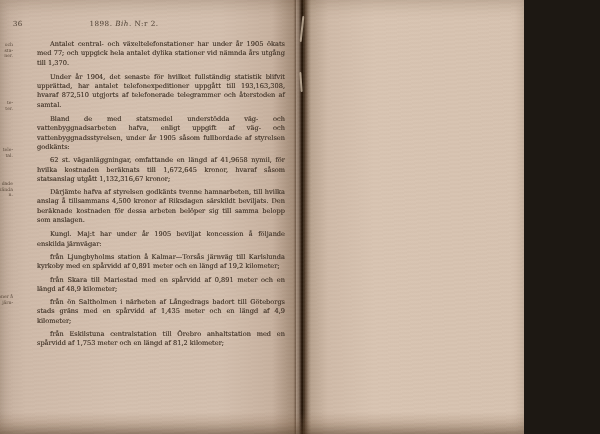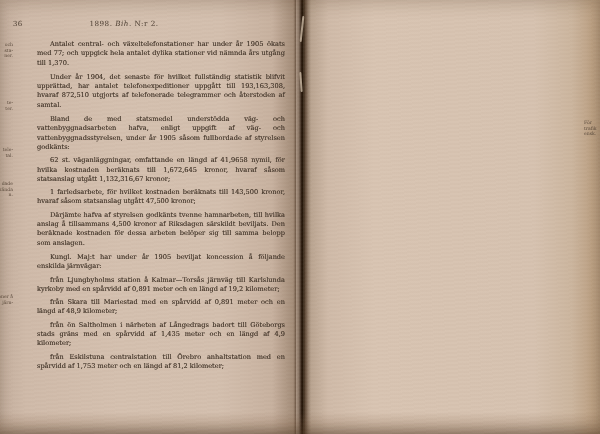--- a/index.html
+++ b/index.html
@@ -1,16 +1,16 @@
 <!DOCTYPE html>
 <html><head>
 <meta charset="utf-8">
 <style>
   html,body{margin:0;padding:0;background:#1d1813;}
-  .book{position:relative;width:600px;height:434px;overflow:hidden;
+  .book{position:relative;width:524px;height:434px;overflow:hidden;
         font-family:"DejaVu Serif", serif;color:#4a3c30;
         background:#cdb8a6;}
   .page{position:absolute;top:0;height:434px;}
   .page-left{left:0;width:296px;
     background:linear-gradient(90deg,#c3ae9d 0px,#cfbaa9 26px,#d4c0af 120px,#d3bfae 220px,#c7b19f 272px,#a28b77 294px,#7a6350 296px);}
   .page-right{left:304px;width:296px;
     background:linear-gradient(90deg,#7a6350 0px,#b5a08c 4px,#cfbaa8 24px,#d8c4b2 70px,#d6c2b0 230px,#cbb59e 268px,#bba083 288px,#b2977a 296px);}
   .gutter{position:absolute;left:293px;top:0;width:18px;height:434px;
     background:linear-gradient(90deg,rgba(58,38,22,0) 0%,rgba(58,38,22,.45) 32%,#2a1a0e 48%,#241608 54%,rgba(58,38,22,.5) 68%,rgba(58,38,22,0) 100%);}
   .thread{position:absolute;width:2px;background:#cdbba6;border-radius:1px;opacity:.8;}
@@ -48,21 +48,20 @@
     <div class="running-head" style="left:124px">
       <span>1898.</span>
       <i>Bih.</i>
       <span>N:r 2.</span>
     </div>
     <div class="textblock lt">
         <p class="para">Antalet central- och växeltelefonstationer har under år 1905 ökats med 77; och uppgick hela antalet dylika stationer vid nämnda års utgång till 1,370.</p>
         <p class="para gap">Under år 1904, det senaste för hvilket fullständig statistik blifvit upprättad, har antalet telefonexpeditioner uppgått till 193,163,308, hvaraf 872,510 utgjorts af telefonerade telegrammer och återstoden af samtal.</p>
         <p class="para gap">Bland de med statsmedel understödda väg- och vattenbyggnadsarbeten hafva, enligt uppgift af väg- och vattenbyggnadsstyrelsen, under år 1905 såsom fullbordade af styrelsen godkänts:</p>
         <p class="para">62 st. väganläggningar, omfattande en längd af 41,9658 nymil, för hvilka kostnaden beräknats till 1,672,645 kronor, hvaraf såsom statsanslag utgått 1,132,316,67 kronor;</p>
-        <p class="para">1 farledsarbete, för hvilket kostnaden beräknats till 143,500 kronor, hvaraf såsom statsanslag utgått 47,500 kronor;</p>
         <p class="para">Därjämte hafva af styrelsen godkänts tvenne hamnarbeten, till hvilka anslag å tillsammans 4,500 kronor af Riksdagen särskildt beviljats. Den beräknade kostnaden för dessa arbeten belöper sig till samma belopp som anslagen.</p>
         <p class="para gap">Kungl. Maj:t har under år 1905 beviljat koncession å följande enskilda järnvägar:</p>
         <p class="para">från Ljungbyholms station å Kalmar—Torsås järnväg till Karlslunda kyrkoby med en spårvidd af 0,891 meter och en längd af 19,2 kilometer;</p>
         <p class="para">från Skara till Mariestad med en spårvidd af 0,891 meter och en längd af 48,9 kilometer;</p>
         <p class="para">från ön Saltholmen i närheten af Långedrags badort till Göteborgs stads gräns med en spårvidd af 1,435 meter och en längd af 4,9 kilometer;</p>
         <p class="para">från Eskilstuna centralstation till Örebro anhaltstation med en spårvidd af 1,753 meter och en längd af 81,2 kilometer;</p>
       </div>
     <div></div>
   <div class="mnote left" style="top: 42px;">
         <div>och</div>

